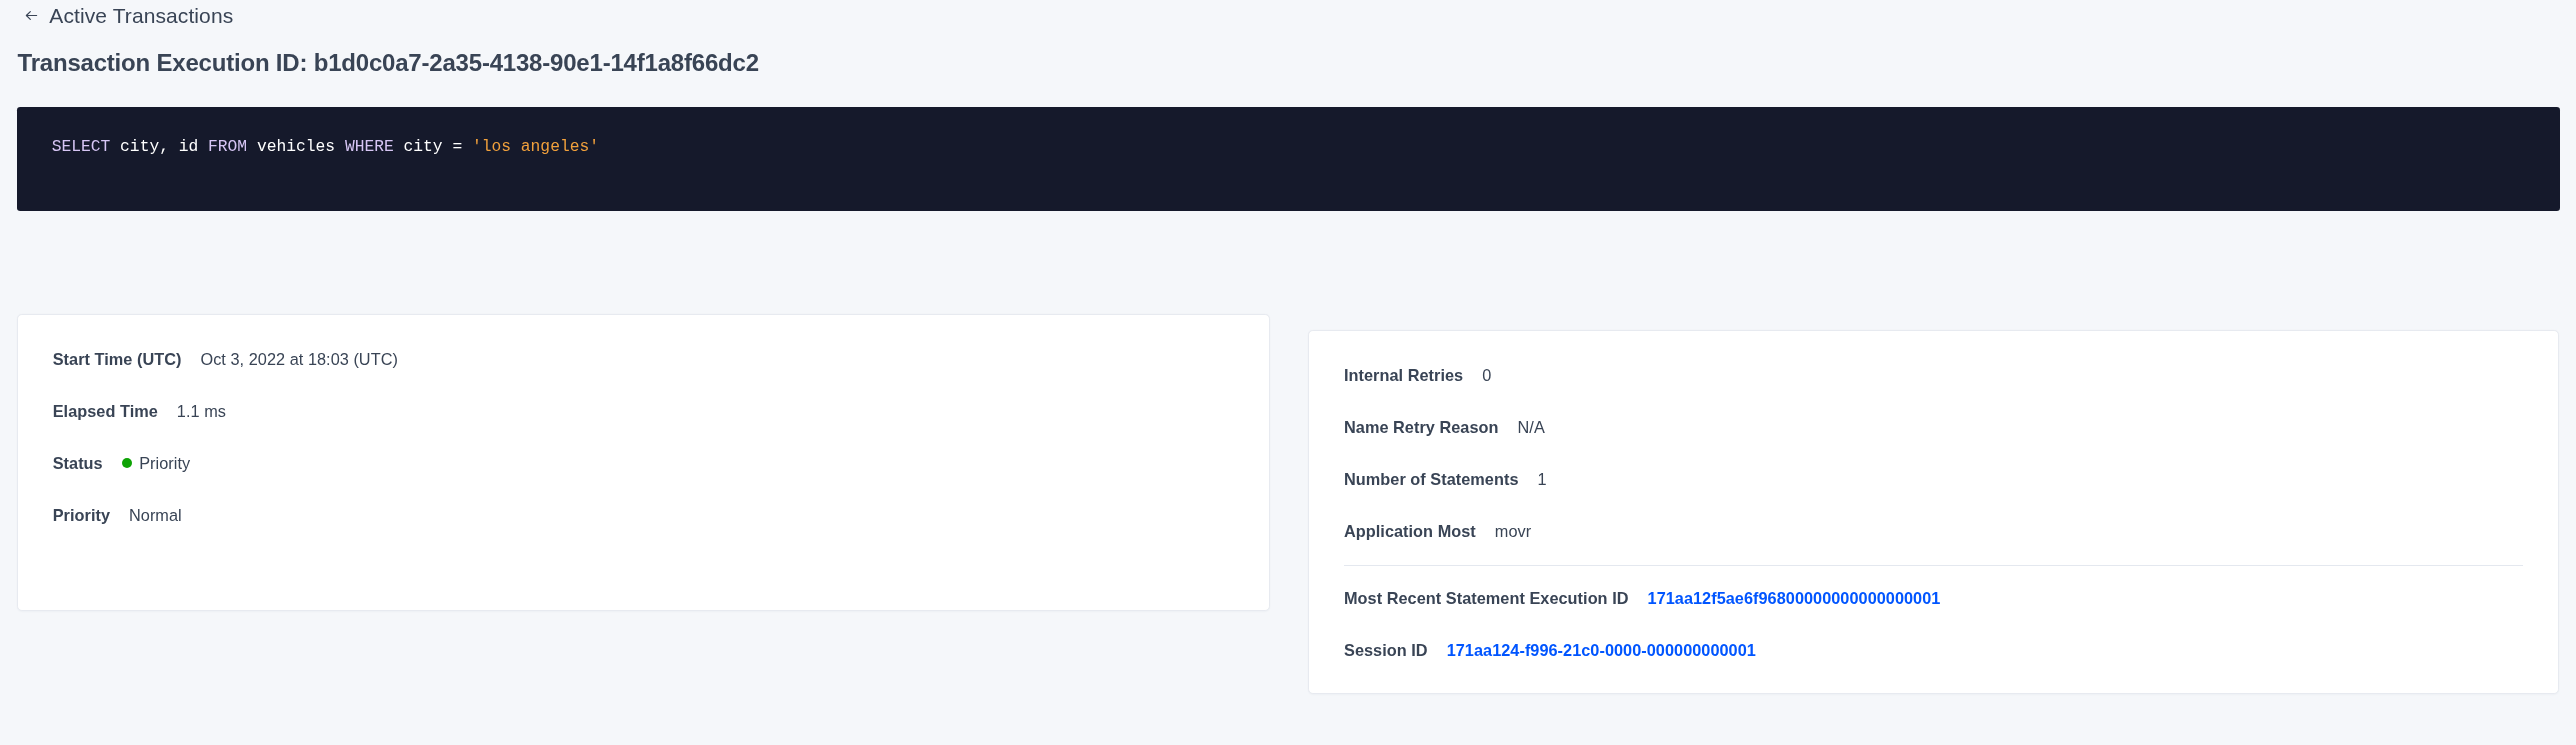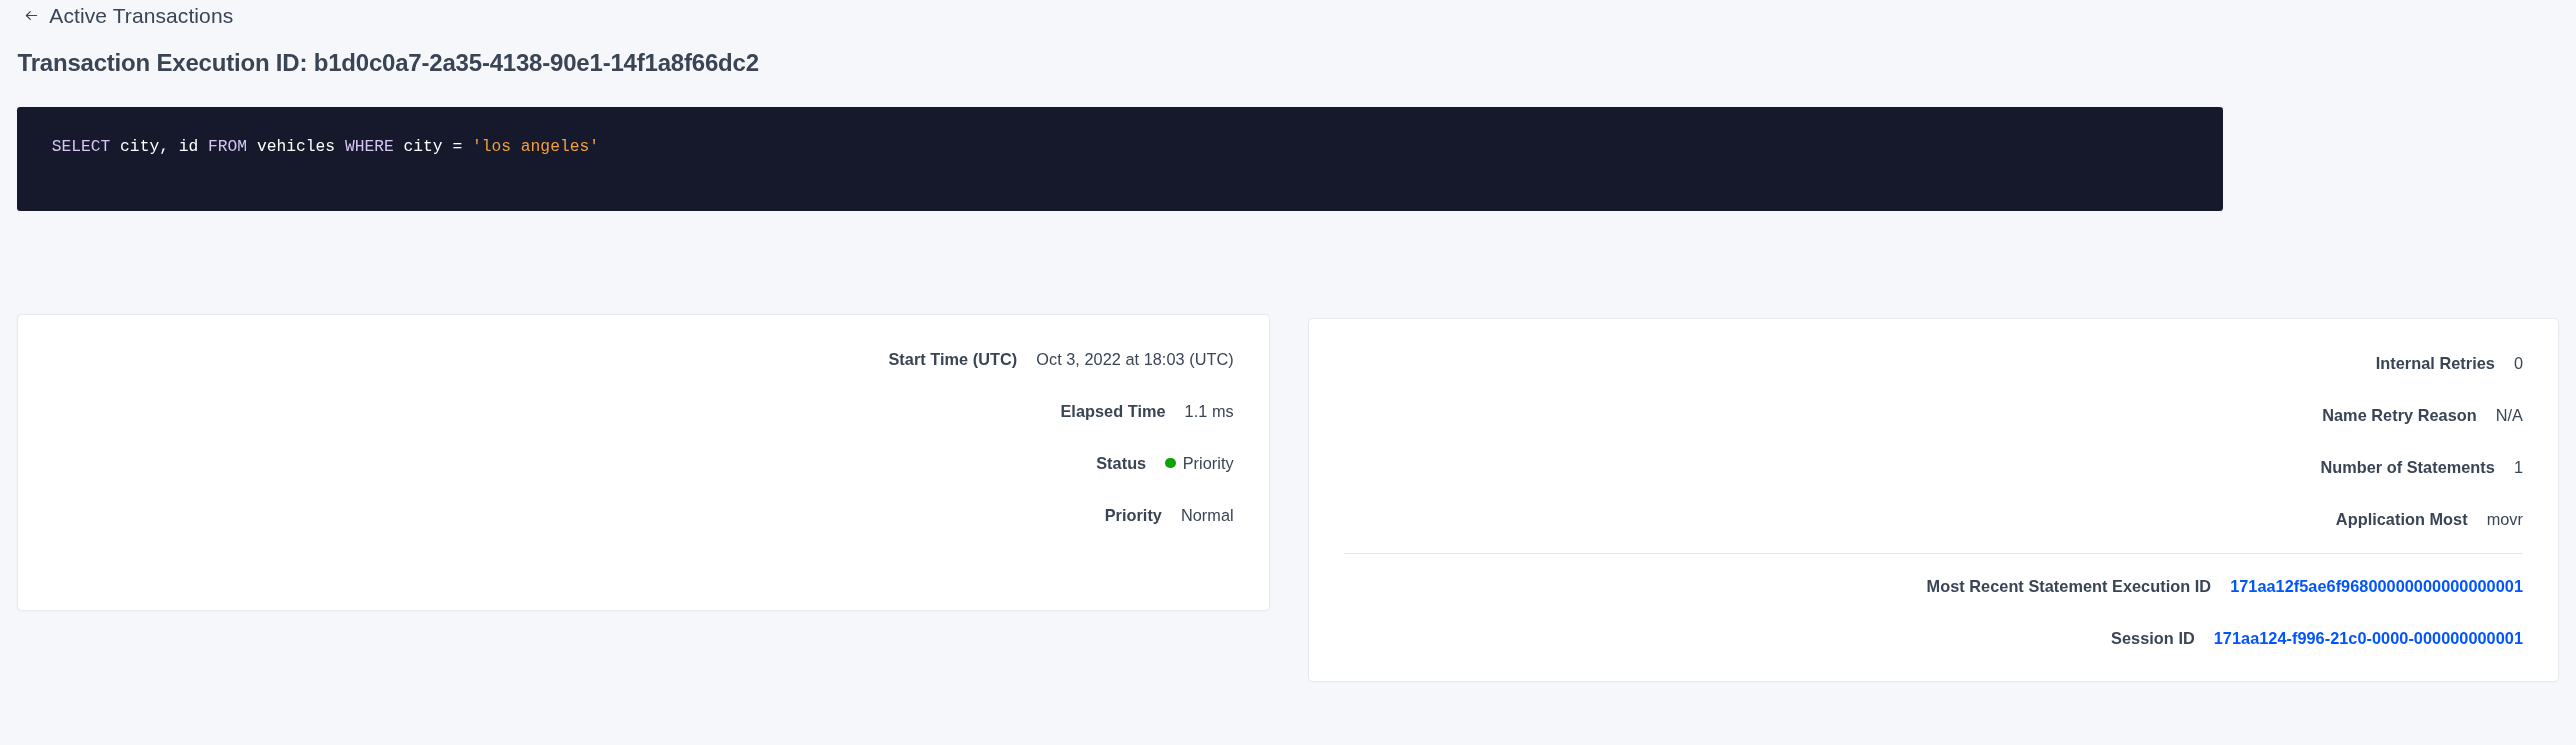--- a/index.html
+++ b/index.html
@@ -58,21 +58,21 @@
     letter-spacing: -0.2px;
     line-height: 1.2;
     white-space: nowrap;
   }
 
   
   .sql-block {
     position: absolute;
     left: 16.7px;
     top: 107px;
-    width: 2206px;
+    width: 2543px;
     height: 104px;
     background: #15192b;
     border-radius: 3.2px;
     padding: 30px 35px 8px 35px;
   }
   .sql-line {
     font-family: "Liberation Mono", "DejaVu Sans Mono", monospace;
     font-size: 16.3px;
     line-height: 1.2;
     white-space: pre;
@@ -92,33 +92,33 @@
     box-shadow: 0 0.8px 1.6px rgba(60, 70, 90, 0.04);
   }
   .card-left {
     left: 16.7px;
     top: 314px;
     width: 1253px;
     height: 297px;
   }
   .card-right {
     left: 1308px;
-    top: 318px;
+    top: 330px;
     width: 1251px;
     height: 364px;
   }
 
   .rows { padding: 0 35px; }
   .card-left .rows  { padding-top: 18.3px; }
   .card-right .rows { padding-top: 18.3px; }
 
   .row {
     display: flex;
     align-items: center;
-    justify-content: flex-end;
+    justify-content: flex-start;
     height: 52px;
     gap: 19px;
   }
   .row-label {
     font-size: 16.3px;
     font-weight: bold;
     color: #394455;
     white-space: nowrap;
     letter-spacing: 0.04px;
   }

